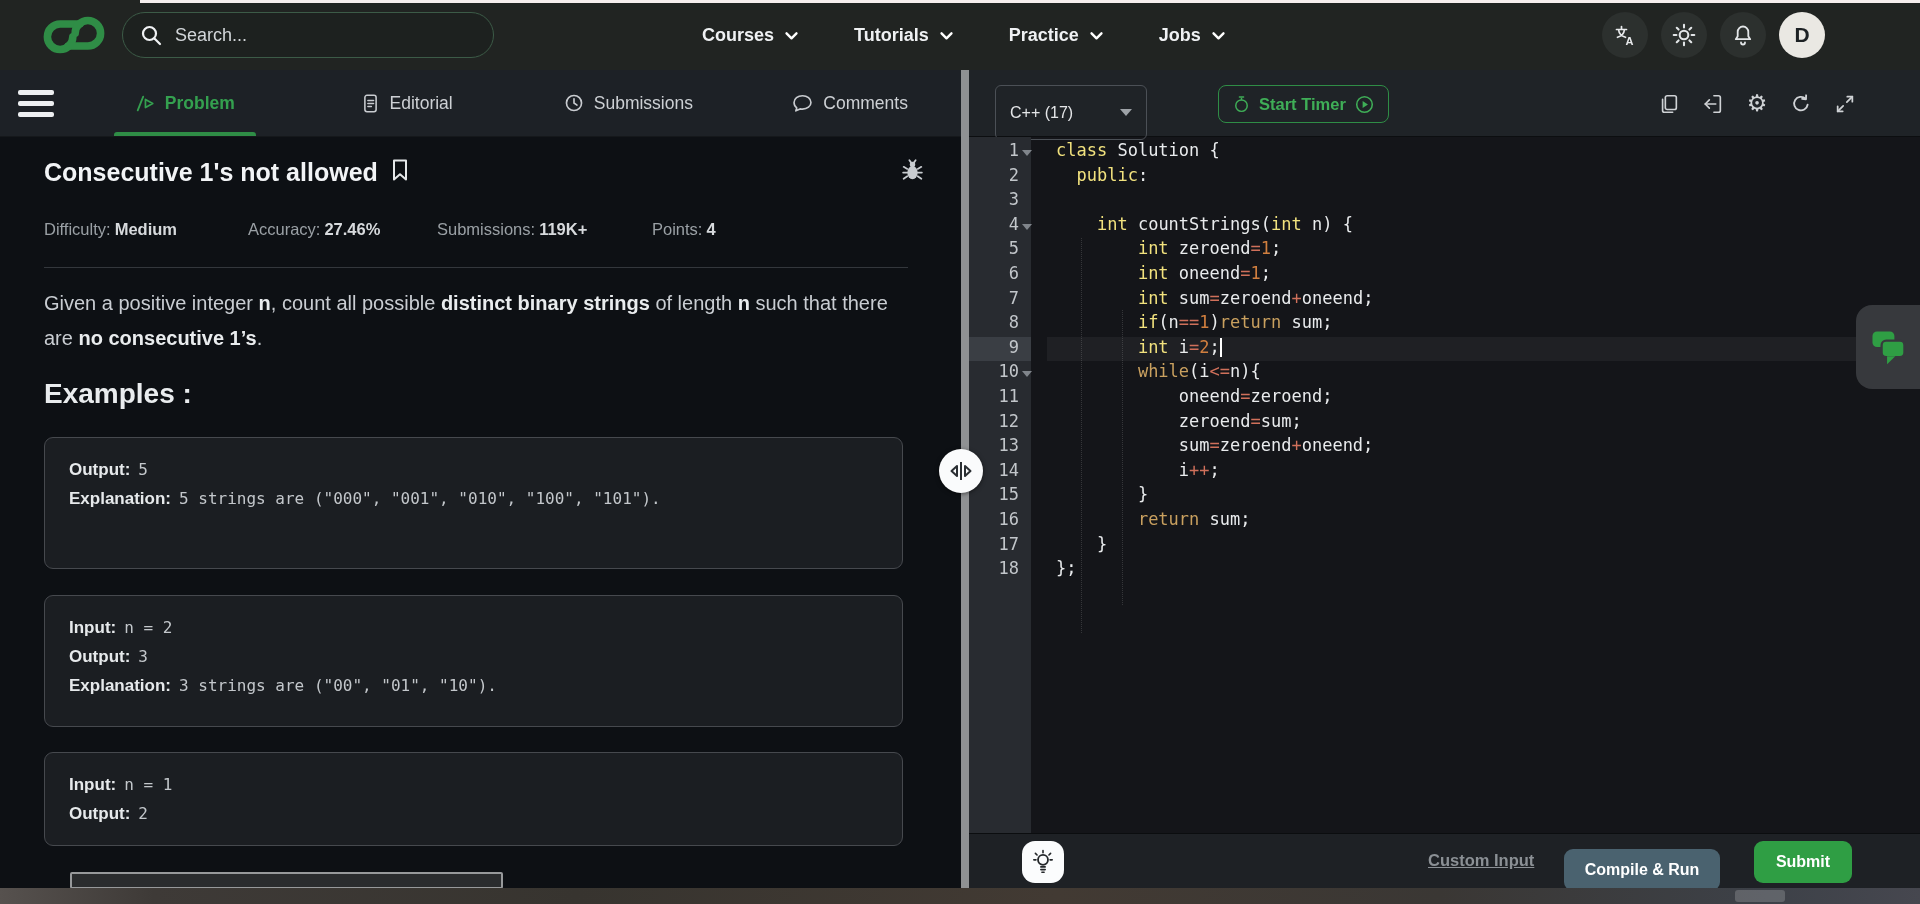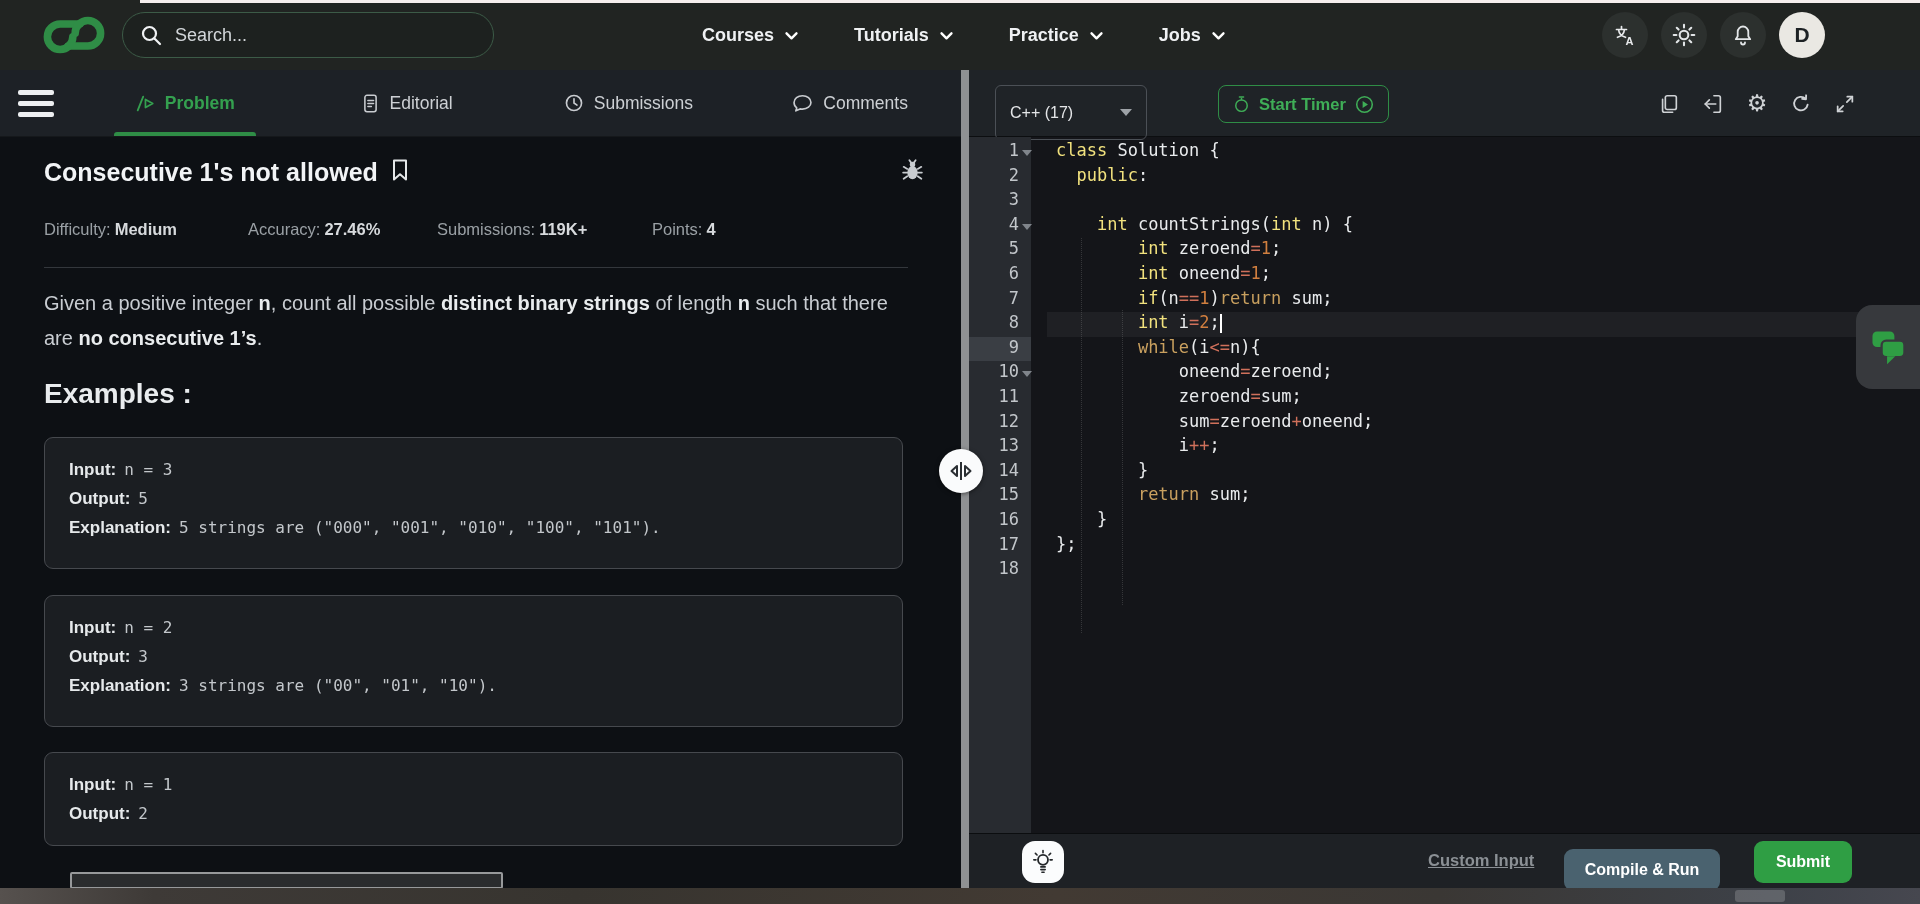--- a/index.html
+++ b/index.html
@@ -274,21 +274,20 @@
         <span>Points:</span><b>4</b>
       </span>
     </div>
     <div class="hr"></div>
 
     <p class="statement"><span>Given a positive integer </span><span class="b">n</span><span>, count all possible </span><span class="b">distinct binary strings</span><span> of length </span><span class="b">n</span><span> such that there are </span><span class="b">no consecutive 1’s</span><span>.</span></p>
 
     <div class="ex-heading">Examples :</div>
 
     <div class="ex-box" style="top:367px; height:132px;">
-      <div class="ex-row"><b>Input:</b><span>n = 3</span></div>
       <div class="ex-row"><b>Output:</b><span>5</span></div>
       <div class="ex-row"><b>Explanation:</b><span>5 strings are ("000", "001", "010", "100", "101").</span></div>
     </div>
     <div class="ex-box" style="top:525px; height:132px;">
       <div class="ex-row"><b>Input:</b><span>n = 2</span></div>
       <div class="ex-row"><b>Output:</b><span>3</span></div>
       <div class="ex-row"><b>Explanation:</b><span>3 strings are ("00", "01", "10").</span></div>
     </div>
     <div class="ex-box" style="top:682px; height:94px;">
       <div class="ex-row"><b>Input:</b><span>n = 1</span></div>
@@ -383,20 +382,21 @@
           <div class="gutter-cell"><span>18</span></div>
         </div>
       </div>
     <div class="code-lines">
         <div class="code-line"><span class="tok-k">class</span><span class="tok-p"> Solution {</span></div>
         <div class="code-line"><span class="tok-p">  </span><span class="tok-k">public</span><span class="tok-p">:</span></div>
         <div class="code-line"></div>
         <div class="code-line"><span class="tok-p">    </span><span class="tok-k">int</span><span class="tok-p"> countStrings(</span><span class="tok-k">int</span><span class="tok-p"> n) {</span></div>
         <div class="code-line"><span class="tok-p">        </span><span class="tok-k">int</span><span class="tok-p"> zeroend</span><span class="tok-o">=</span><span class="tok-n">1</span><span class="tok-p">;</span></div>
         <div class="code-line"><span class="tok-p">        </span><span class="tok-k">int</span><span class="tok-p"> oneend</span><span class="tok-o">=</span><span class="tok-n">1</span><span class="tok-p">;</span></div>
+        <div class="code-line"><span class="tok-p">        </span><span class="tok-k">int</span><span class="tok-p"> sum</span><span class="tok-o">=</span><span class="tok-p">zeroend</span><span class="tok-o">+</span><span class="tok-p">oneend;</span></div>
         <div class="code-line"><span class="tok-p">        </span><span class="tok-k">if</span><span class="tok-p">(n</span><span class="tok-o">==</span><span class="tok-n">1</span><span class="tok-p">)</span><span class="tok-w">return</span><span class="tok-p"> sum;</span></div>
         <div class="code-line active"><span class="tok-p">        </span><span class="tok-k">int</span><span class="tok-p"> i</span><span class="tok-o">=</span><span class="tok-n">2</span><span class="tok-p">;</span><span class="cursor"></span></div>
         <div class="code-line"><span class="tok-p">        </span><span class="tok-w">while</span><span class="tok-p">(i</span><span class="tok-o">&lt;=</span><span class="tok-p">n){</span></div>
         <div class="code-line"><span class="tok-p">            oneend</span><span class="tok-o">=</span><span class="tok-p">zeroend;</span></div>
         <div class="code-line"><span class="tok-p">            zeroend</span><span class="tok-o">=</span><span class="tok-p">sum;</span></div>
         <div class="code-line"><span class="tok-p">            sum</span><span class="tok-o">=</span><span class="tok-p">zeroend</span><span class="tok-o">+</span><span class="tok-p">oneend;</span></div>
         <div class="code-line"><span class="tok-p">            i</span><span class="tok-o">++</span><span class="tok-p">;</span></div>
         <div class="code-line"><span class="tok-p">        }</span></div>
         <div class="code-line"><span class="tok-p">        </span><span class="tok-w">return</span><span class="tok-p"> sum;</span></div>
         <div class="code-line"><span class="tok-p">    }</span></div>

